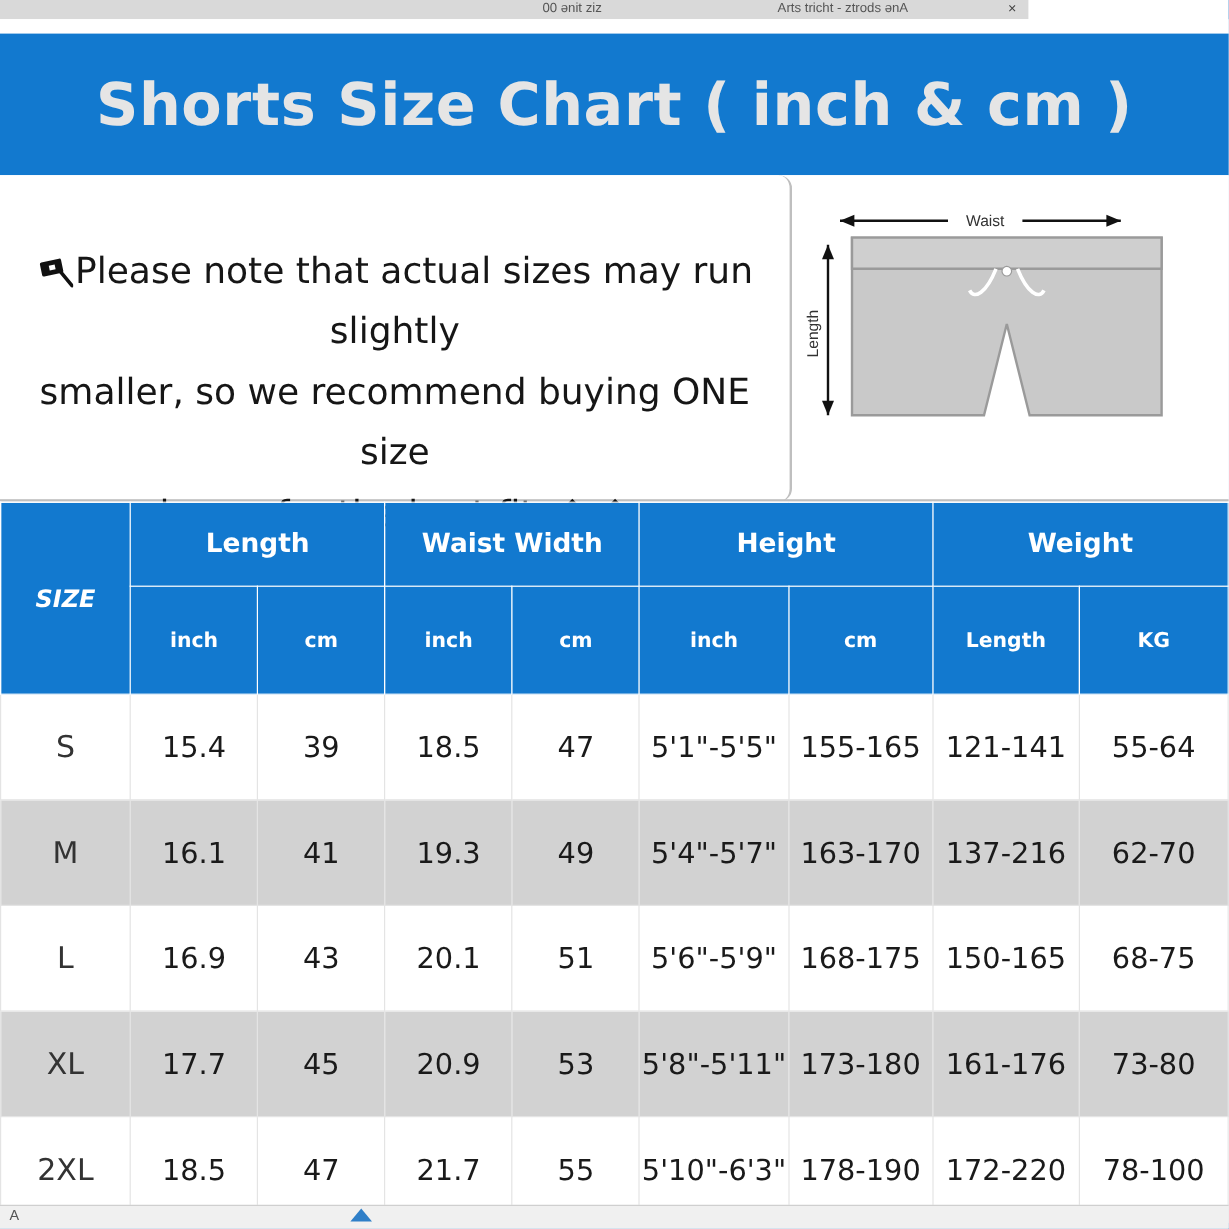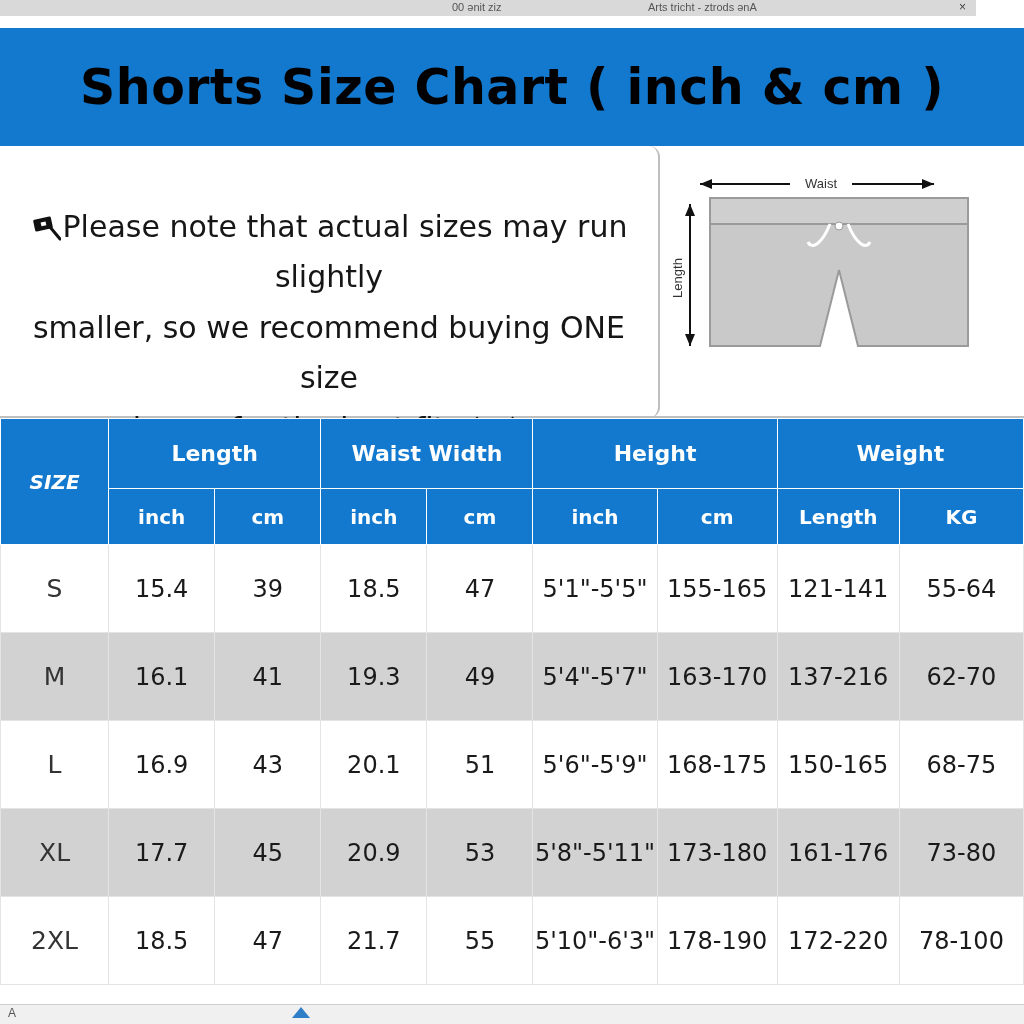--- a/index.html
+++ b/index.html
@@ -10,21 +10,21 @@
     overflow: hidden;
   }
   #root {
     position: relative;
     width: 1024px; height: 1024px;
     background: #ffffff;
   }
 
   
   .chrome-top {
-    position: absolute; top: 0; left: 0; width: 976px; height: 16px;
+    position: absolute; top: 0; left: 0; width: 857px; height: 16px;
     background: #d9d9d9;
     overflow: hidden;
   }
   .chrome-tab-text {
     position: absolute;
     font-size: 11px;
     color: #555;
     white-space: nowrap;
     top: 1px;
   }
@@ -58,21 +58,21 @@
     background: #ffffff;
   }
 
   .title-band {
     position: absolute; top: 12px; left: 0;
     width: 1024px; height: 118px;
     background: #1279cf;
     display: flex; align-items: center; justify-content: center;
   }
   .title-band h1 {
-    color: #000000;
+    color: #e5e5e5;
     font-size: 49px;
     font-weight: bold;
     letter-spacing: 0.5px;
     text-align: center;
     font-family: "DejaVu Sans", sans-serif;
   }
 
   .note-band {
     position: absolute; top: 130px; left: 0;
     width: 1024px; height: 272px;
@@ -128,21 +128,21 @@
   .tbl th, .tbl td {
     border: 1px solid #ffffff;
     text-align: center;
   }
   .hdr-grp, .hdr-sub, .hdr-size {
     background: #1279cf;
     color: #ffffff;
     font-weight: bold;
   }
   .hdr-grp { font-size: 22px; height: 70px; }
-  .hdr-sub { font-size: 20px; height: 56px; }
+  .hdr-sub { font-size: 17px; height: 90px; }
   .hdr-size { font-size: 20px; font-style: italic; }
 
   .tbl tbody td {
     height: 88px;
     font-size: 24px;
     color: #1a1a1a;
     font-weight: 500;
     border: 1px solid #e4e4e4;
   }
   .tbl tbody tr.odd td  { background: #ffffff; }

